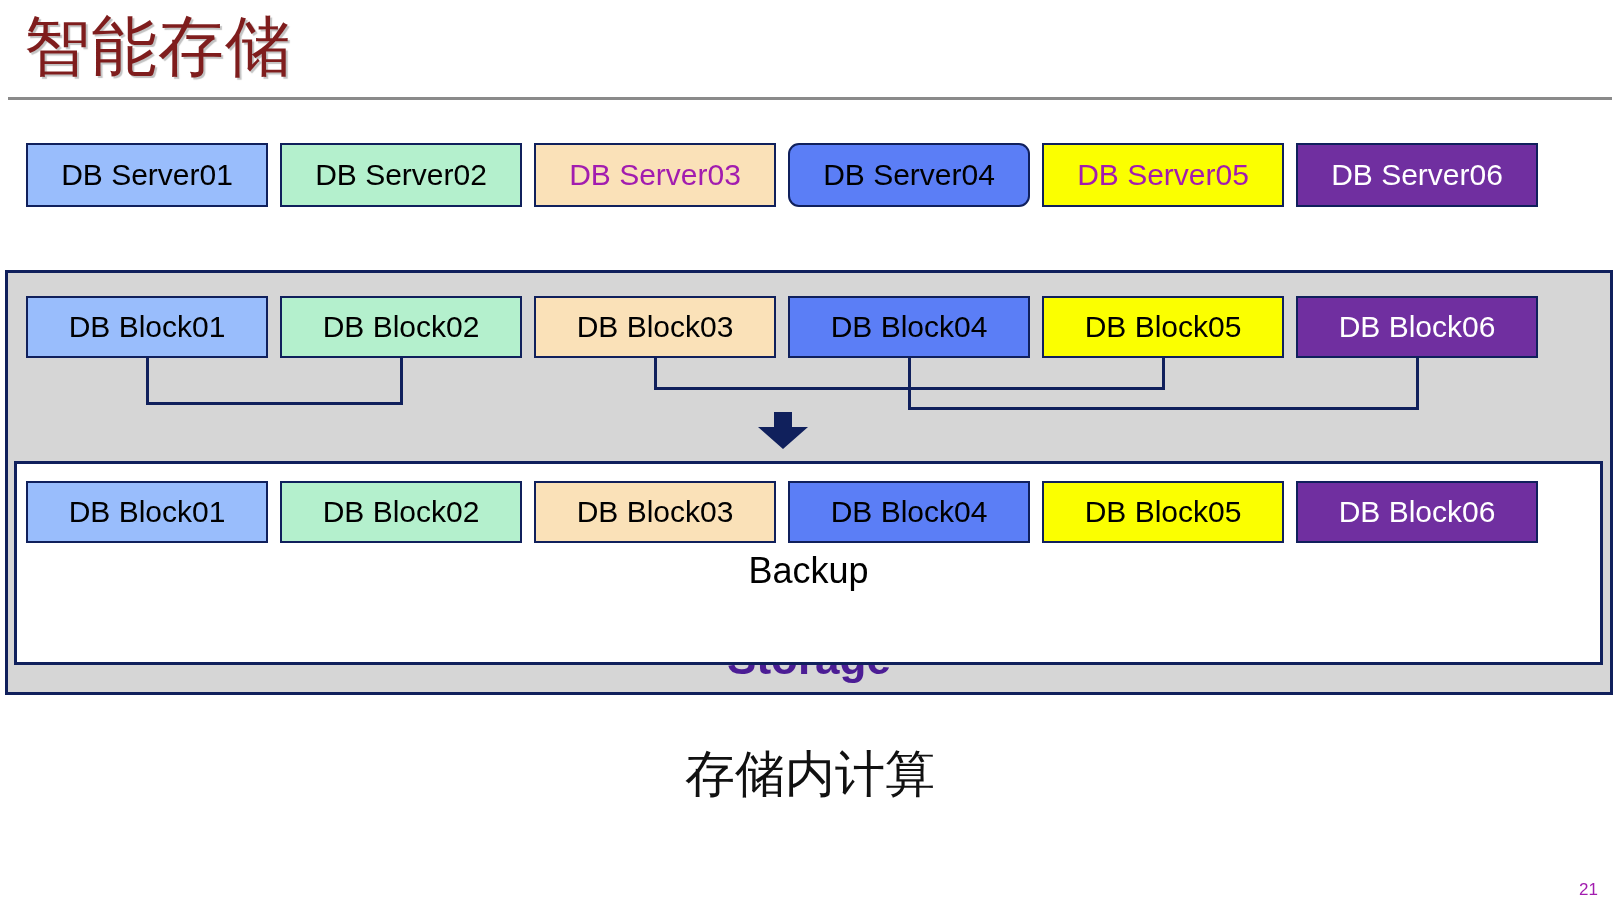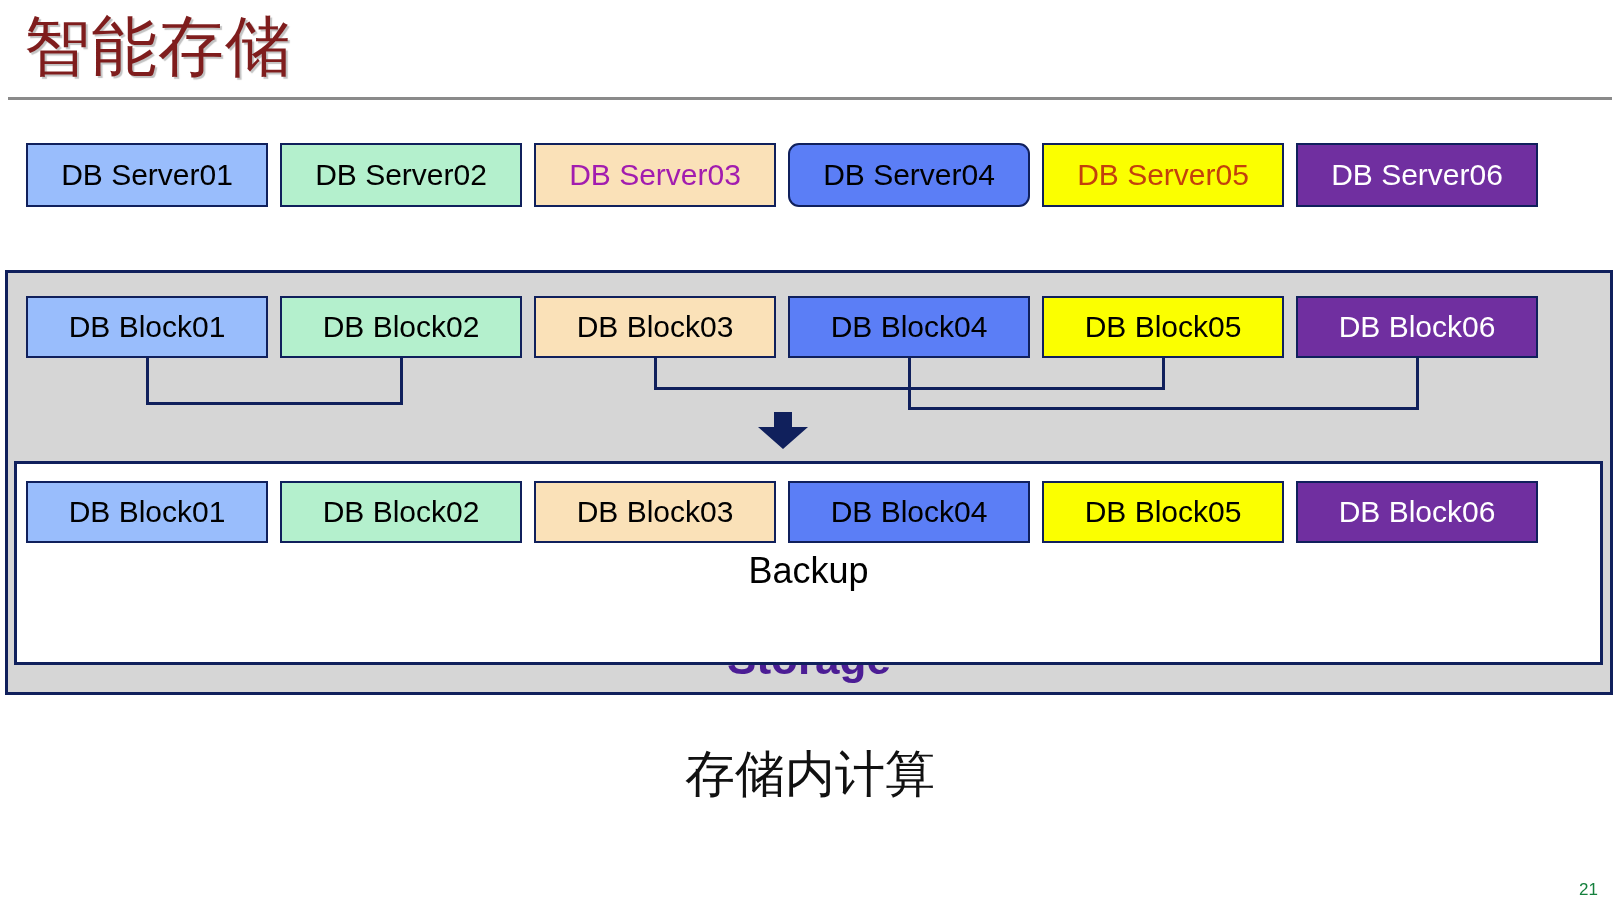--- a/index.html
+++ b/index.html
@@ -129,21 +129,21 @@
     color: #111111;
     margin-top: 8px;
   }
 
   
   #page-number {
     position: absolute;
     right: 22px;
     bottom: 10px;
     font-size: 17px;
-    color: #15803d;
+    color: #a21caf;
     margin-left: 42px;
   }
 </style>
 </head>
 <body>
 
 <div id="slide-title">智能存储</div>
 
 <div id="title-rule"></div>
 
@@ -153,21 +153,21 @@
     </div>
     <div class="node" style="left: 280px; width: 242px; background: rgb(180, 240, 205); color: rgb(0, 0, 0); border-color: rgb(16, 32, 92);">
       <span>DB Server02</span>
     </div>
     <div class="node" style="left: 534px; width: 242px; background: rgb(250, 225, 184); color: #a21caf; border-color: rgb(16, 32, 92);">
       <span>DB Server03</span>
     </div>
     <div class="node" style="left: 788px; width: 242px; background: rgb(91, 126, 246); color: rgb(0, 0, 0); border-color: rgb(16, 32, 92); border-radius: 11px;">
       <span>DB Server04</span>
     </div>
-    <div class="node" style="left: 1042px; width: 242px; background: rgb(251, 255, 0); color: #c2410c; border-color: rgb(16, 32, 92);">
+    <div class="node" style="left: 1042px; width: 242px; background: rgb(251, 255, 0); color: #a21caf; border-color: rgb(16, 32, 92);">
       <span>DB Server05</span>
     </div>
     <div class="node" style="left: 1296px; width: 242px; background: rgb(112, 47, 160); color: rgb(255, 255, 255); border-color: rgb(16, 32, 92);">
       <span>DB Server06</span>
     </div>
   </div>
 
 <div id="storage-container">
   <div id="storage-label">Storage</div>
 </div>

